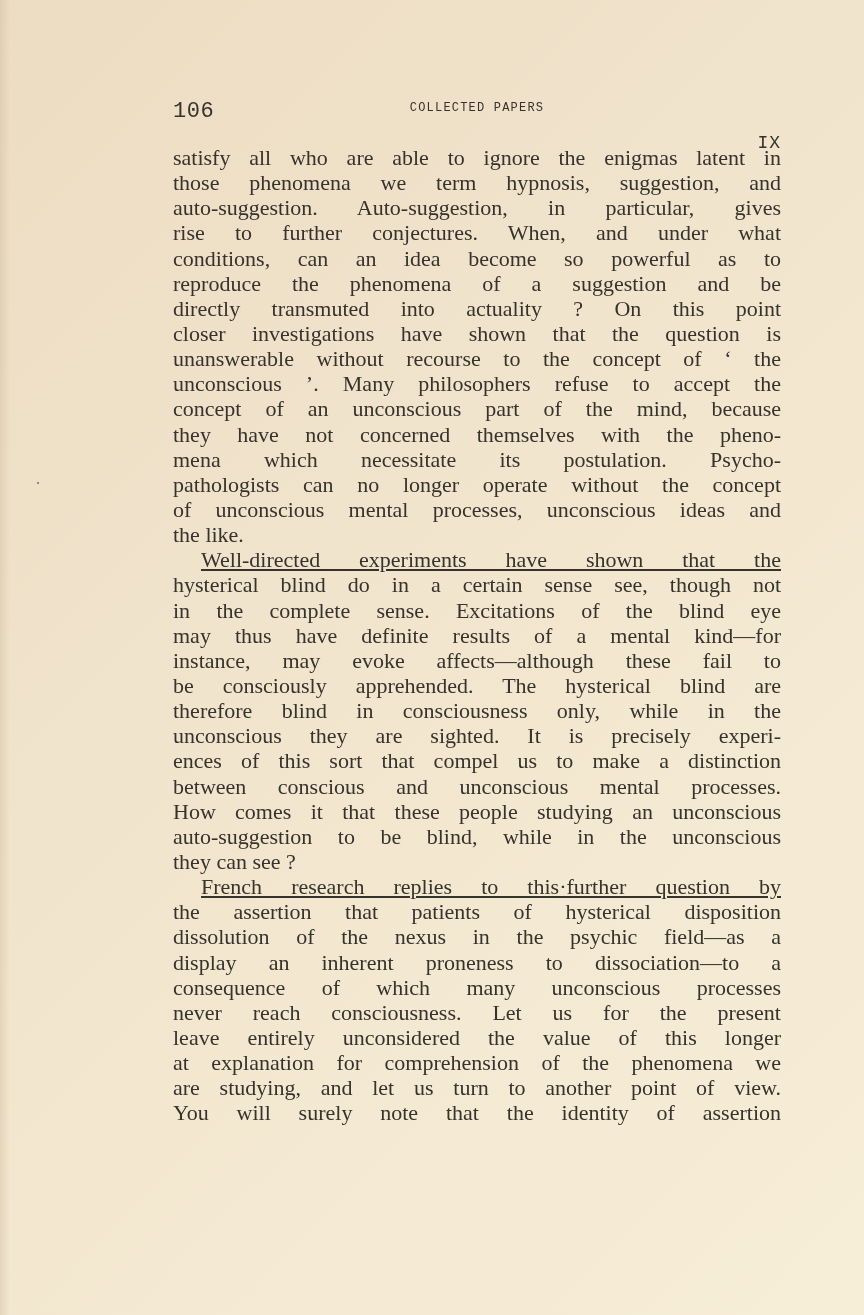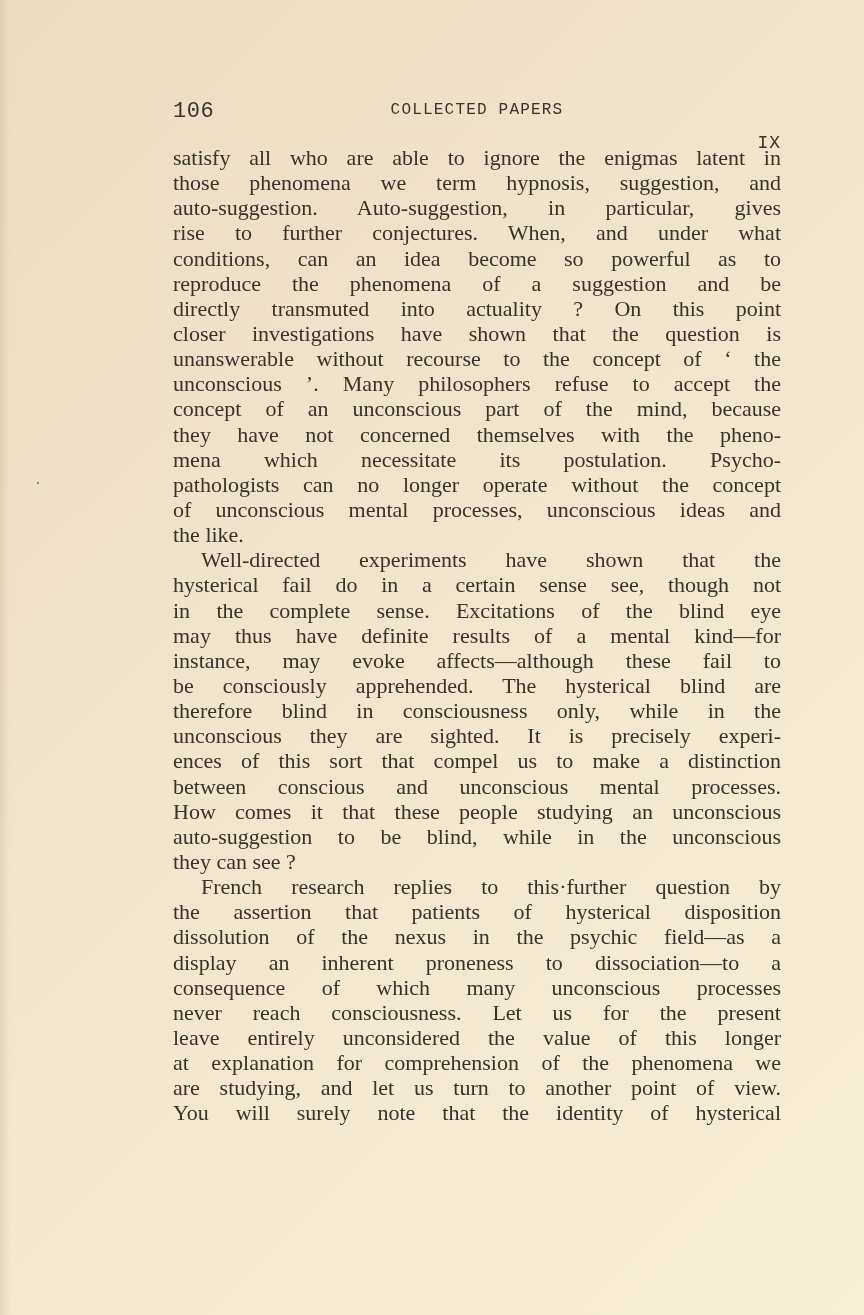--- a/index.html
+++ b/index.html
@@ -40,21 +40,21 @@
     }
     .running-head .folio {
       position: absolute;
       left: 0; top: 0;
       font-size: 22px;
     }
     .running-head .title {
       position: absolute;
       left: 0; right: 0; top: 2px;
       text-align: center;
-      font-size: 16px;
+      font-size: 12px;
       letter-spacing: 1.2px;
     }
     .running-head .chapter {
       position: absolute;
       right: 0; top: 2px;
       font-size: 18px;
       letter-spacing: 1px;
       margin-top: 32px;
     }
     .text-block {
@@ -72,20 +72,21 @@
       text-align: justify;
       text-align-last: justify;
       overflow: visible;
     }
     .line.last {
       text-align: center;
       text-align-last: left;
     }
     .line.indent {
       padding-left: 28px;
+      text-decoration: underline;
     }
   </style>
 </head>
 <body>
 
 <div class="page-edge-left"></div>
 <div class="speck"></div>
 
 <div class="running-head">
   <span class="folio">106</span>
@@ -107,21 +108,21 @@
     <span class="line">unconscious ’.  Many philosophers refuse to accept the</span>
     <span class="line">concept of an unconscious part of the mind, because</span>
     <span class="line">they have not concerned themselves with the pheno-</span>
     <span class="line">mena which necessitate its postulation.  Psycho-</span>
     <span class="line">pathologists can no longer operate without the concept</span>
     <span class="line">of unconscious mental processes, unconscious ideas and</span>
     <span class="line last">the like.</span>
   </div>
   <div>
     <span class="line indent">Well-directed experiments have shown that the</span>
-    <span class="line">hysterical fail do in a certain sense see, though not</span>
+    <span class="line">hysterical blind do in a certain sense see, though not</span>
     <span class="line">in the complete sense.  Excitations of the blind eye</span>
     <span class="line">may thus have definite results of a mental kind—for</span>
     <span class="line">instance, may evoke affects—although these fail to</span>
     <span class="line">be consciously apprehended.  The hysterical blind are</span>
     <span class="line">therefore blind in consciousness only, while in the</span>
     <span class="line">unconscious they are sighted.  It is precisely experi-</span>
     <span class="line">ences of this sort that compel us to make a distinction</span>
     <span class="line">between conscious and unconscious mental processes.</span>
     <span class="line">How comes it that these people studying an unconscious</span>
     <span class="line">auto-suggestion to be blind, while in the unconscious</span>
@@ -130,15 +131,15 @@
   <div>
     <span class="line indent">French research replies to this·further question by</span>
     <span class="line">the assertion that patients of hysterical disposition</span>
     <span class="line">dissolution of the nexus in the psychic field—as a</span>
     <span class="line">display an inherent proneness to dissociation—to a</span>
     <span class="line">consequence of which many unconscious processes</span>
     <span class="line">never reach consciousness.  Let us for the present</span>
     <span class="line">leave entirely unconsidered the value of this longer</span>
     <span class="line">at explanation for comprehension of the phenomena we</span>
     <span class="line">are studying, and let us turn to another point of view.</span>
-    <span class="line">You will surely note that the identity of hysterical</span>
+    <span class="line">You will surely note that the identity of assertion</span>
   </div>
 </div>
 
 </body></html>

